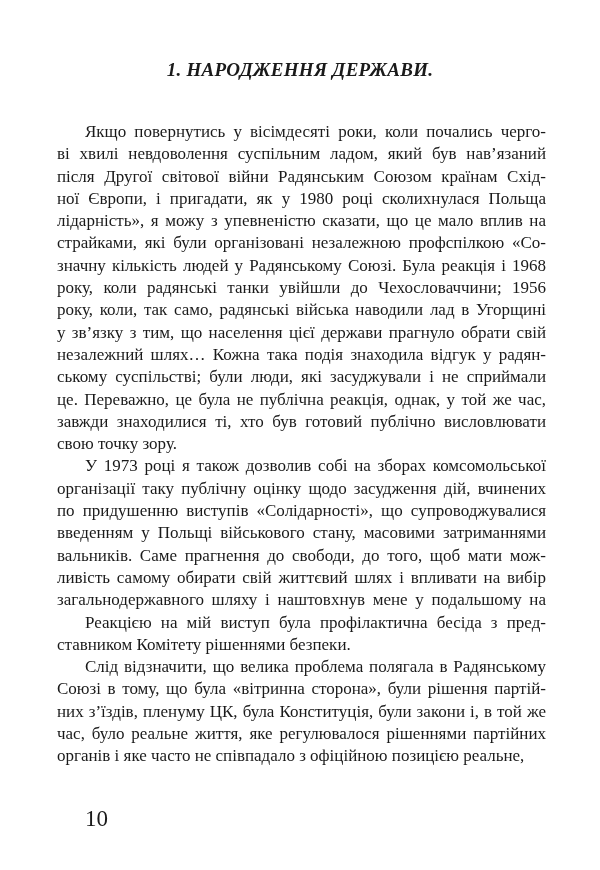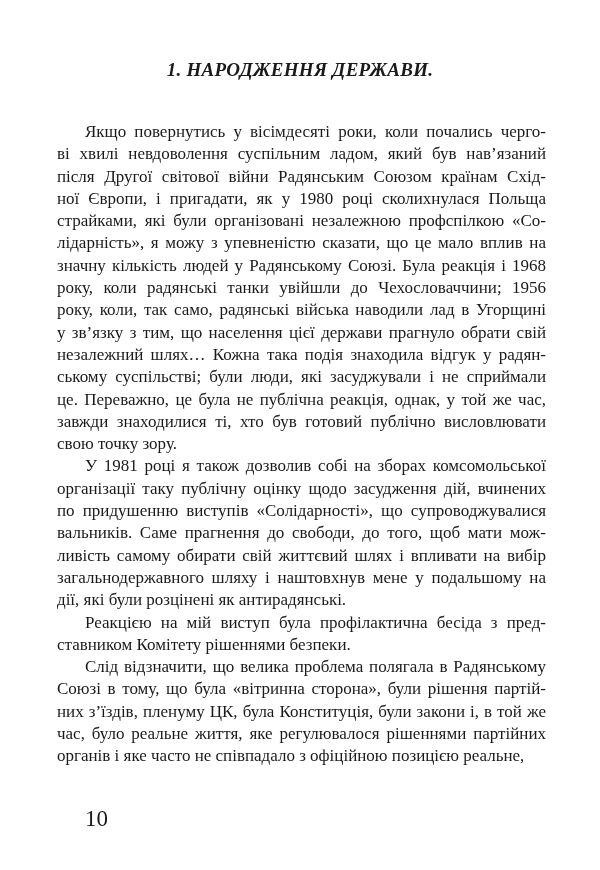--- a/index.html
+++ b/index.html
@@ -59,38 +59,38 @@
 <body>
 
 <div class="page">
   <h1 class="chapter-title">1. НАРОДЖЕННЯ ДЕРЖАВИ.</h1>
 
   <div class="body-text">
       <div class="line para-start">Якщо повернутись у вісімдесяті роки, коли почались черго-</div>
       <div class="line">ві хвилі невдоволення суспільним ладом, який був нав’язаний</div>
       <div class="line">після Другої світової війни Радянським Союзом країнам Схід-</div>
       <div class="line">ної Європи, і пригадати, як у 1980 році сколихнулася Польща</div>
+      <div class="line">лідарність», я можу з упевненістю сказати, що це мало вплив на</div>
       <div class="line">страйками, які були організовані незалежною профспілкою «Со-</div>
-      <div class="line">лідарність», я можу з упевненістю сказати, що це мало вплив на</div>
       <div class="line">значну кількість людей у Радянському Союзі. Була реакція і 1968</div>
       <div class="line">року, коли радянські танки увійшли до Чехословаччини; 1956</div>
       <div class="line">року, коли, так само, радянські війська наводили лад в Угорщині</div>
       <div class="line">у зв’язку з тим, що населення цієї держави прагнуло обрати свій</div>
       <div class="line">незалежний шлях… Кожна така подія знаходила відгук у радян-</div>
       <div class="line">ському суспільстві; були люди, які засуджували і не сприймали</div>
       <div class="line">це. Переважно, це була не публічна реакція, однак, у той же час,</div>
       <div class="line">завжди знаходилися ті, хто був готовий публічно висловлювати</div>
       <div class="line para-end">свою точку зору.</div>
-      <div class="line para-start">У 1981 році я також дозволив собі на зборах комсомольської</div>
+      <div class="line para-start">У 1973 році я також дозволив собі на зборах комсомольської</div>
       <div class="line">організації таку публічну оцінку щодо засудження дій, вчинених</div>
       <div class="line">по придушенню виступів «Солідарності», що супроводжувалися</div>
+      <div class="line">введенням у Польщі військового стану, масовими затриманнями</div>
       <div class="line">вальників. Саме прагнення до свободи, до того, щоб мати мож-</div>
       <div class="line">ливість самому обирати свій життєвий шлях і впливати на вибір</div>
       <div class="line">загальнодержавного шляху і наштовхнув мене у подальшому на</div>
-      <div class="line para-end">дії, які були розцінені як антирадянські.</div>
       <div class="line para-start">Реакцією на мій виступ була профілактична бесіда з пред-</div>
       <div class="line para-end">ставником Комітету рішеннями безпеки.</div>
       <div class="line para-start">Слід відзначити, що велика проблема полягала в Радянському</div>
       <div class="line">Союзі в тому, що була «вітринна сторона», були рішення партій-</div>
       <div class="line">них з’їздів, пленуму ЦК, була Конституція, були закони і, в той же</div>
       <div class="line">час, було реальне життя, яке регулювалося рішеннями партійних</div>
       <div class="line para-end">органів і яке часто не співпадало з офіційною позицією реальне,</div>
     </div>
 
   <div class="page-number">10</div>

